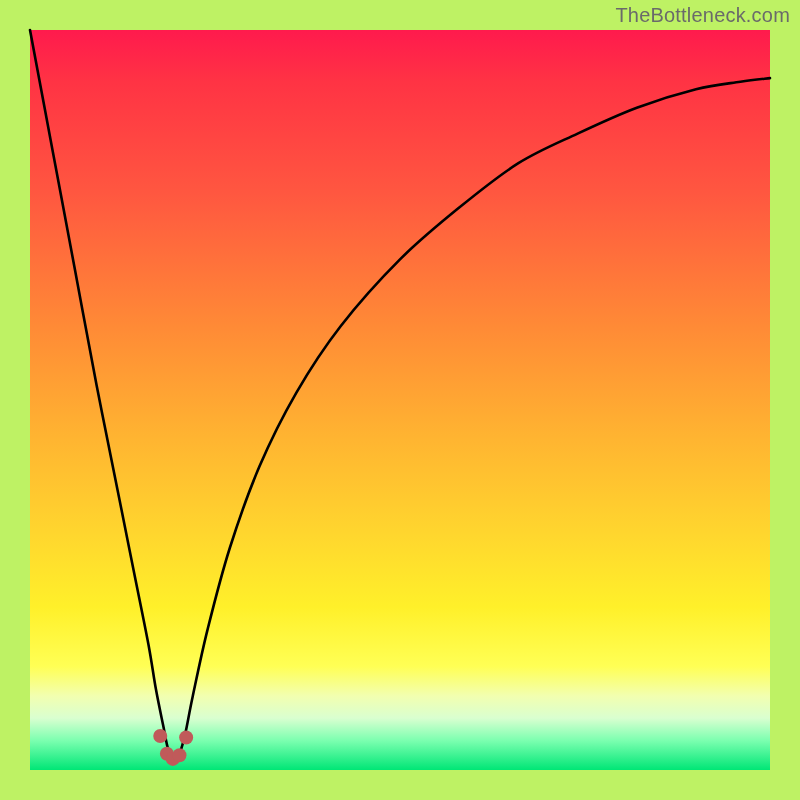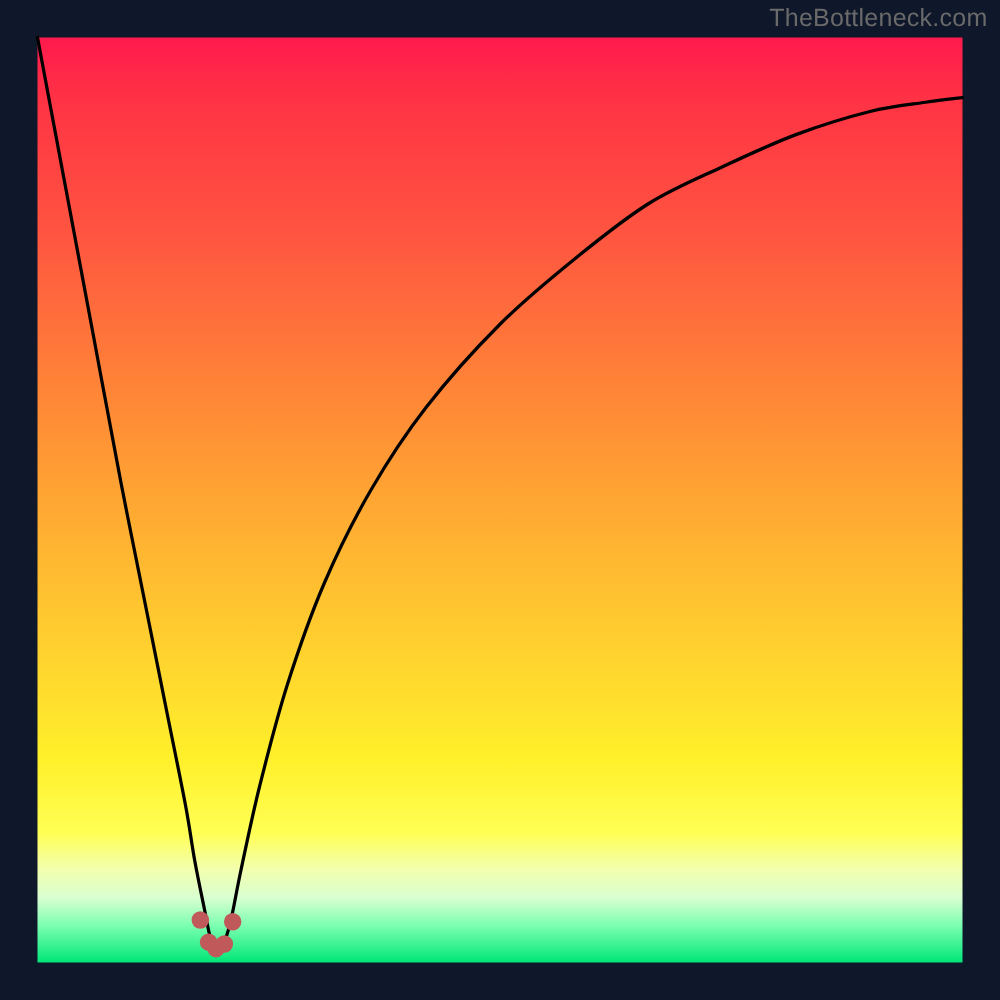--- a/index.html
+++ b/index.html
@@ -10,21 +10,21 @@
     background: #000;
     overflow: hidden;
     font-family: Arial, Helvetica, sans-serif;
   }
   .frame {
     position: absolute;
     left: 0;
     top: 0;
     width: 800px;
     height: 800px;
-    background: #0f172a;
+    background: #bef264;
   }
   .plot {
     position: absolute;
     left: 30px;
     top: 30px;
     width: 740px;
     height: 740px;
     
     background: linear-gradient(
       to bottom,

